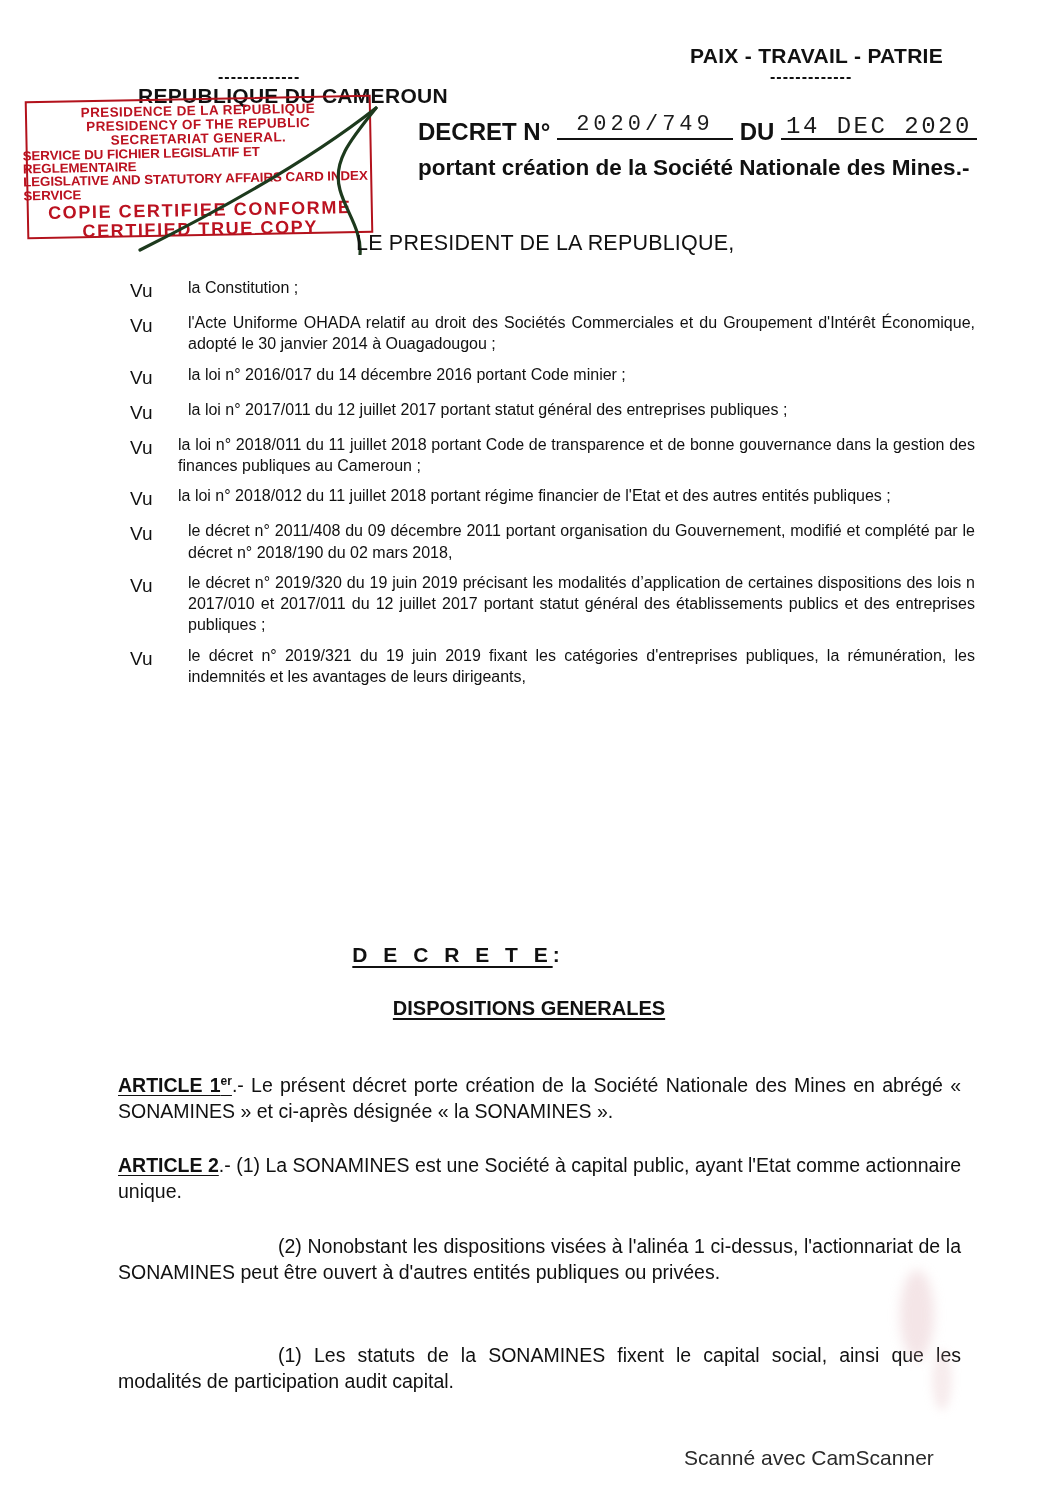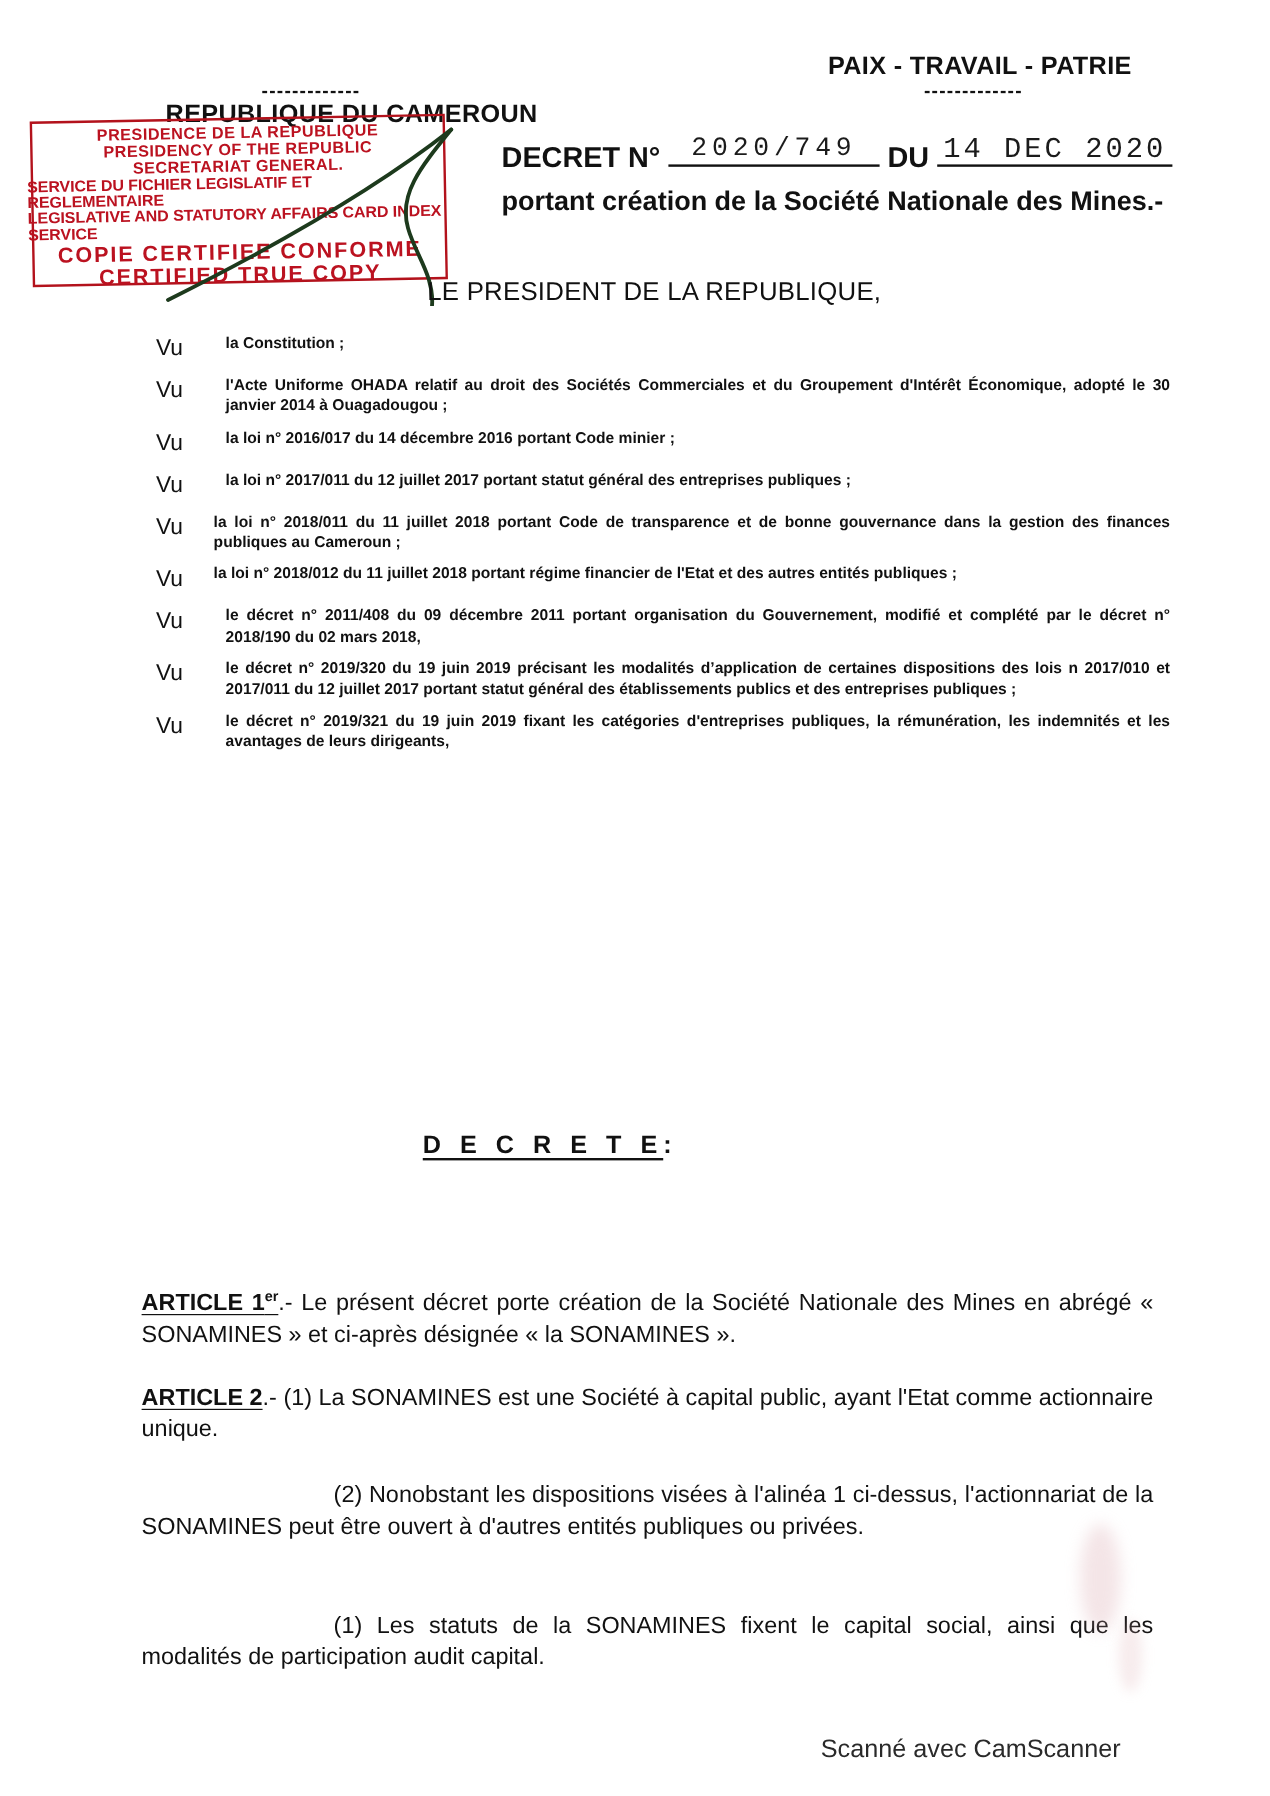--- a/index.html
+++ b/index.html
@@ -150,24 +150,23 @@
     margin-bottom: 9px;
   }
   .vu-label {
     flex: 0 0 auto;
     font-size: 19px;
     font-weight: normal;
     line-height: 1.32;
     padding-top: 1px;
   }
   .vu-text {
-    font-size: 13px;
+    font-size: 16px;
     line-height: 1.33;
     text-align: justify;
-    font-weight: bold;
   }
   .vu-row.w-wide .vu-label { width: 58px; }
   .vu-row.w-wide .vu-text { width: 787px; }
   .vu-row.w-narrow .vu-label { width: 48px; }
   .vu-row.w-narrow .vu-text { width: 797px; }
 
   
   .decrete {
     position: absolute;
     left: 0;
@@ -312,20 +311,21 @@
   </div>
   <div class="vu-row w-wide">
     <div class="vu-label">Vu</div>
     <div class="vu-text">le décret n° 2019/321 du 19 juin 2019 fixant les catégories d'entreprises publiques, la rémunération, les indemnités et les avantages de leurs dirigeants,</div>
   </div>
 </div>
 
 <div class="decrete"><span class="uw">D E C R E T E</span><span>:</span></div>
 
 <div class="chapitre">
+  <div>DISPOSITIONS GENERALES</div>
 </div>
 
 <div class="article art1"><span class="art-head"><span>ARTICLE 1</span><sup>er</sup></span><span>.- Le présent décret porte création de la Société Nationale des Mines en abrégé « SONAMINES » et ci-après désignée « la SONAMINES ».</span></div>
 
 <div class="article art2"><span class="art-head">ARTICLE 2</span><span>.- (1) La SONAMINES est une Société à capital public, ayant l'Etat comme actionnaire unique.</span></div>
 
 <div class="article art2b">(2) Nonobstant les dispositions visées à l'alinéa 1 ci-dessus, l'actionnariat de la SONAMINES peut être ouvert à d'autres entités publiques ou privées.</div>
 
 <div class="article art2c">(1) Les statuts de la SONAMINES fixent le capital social, ainsi que les modalités de participation audit capital.</div>
 

